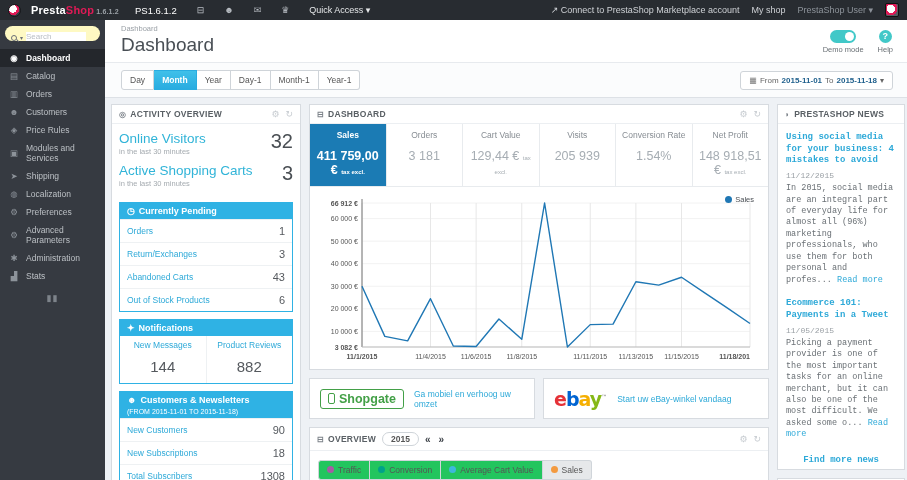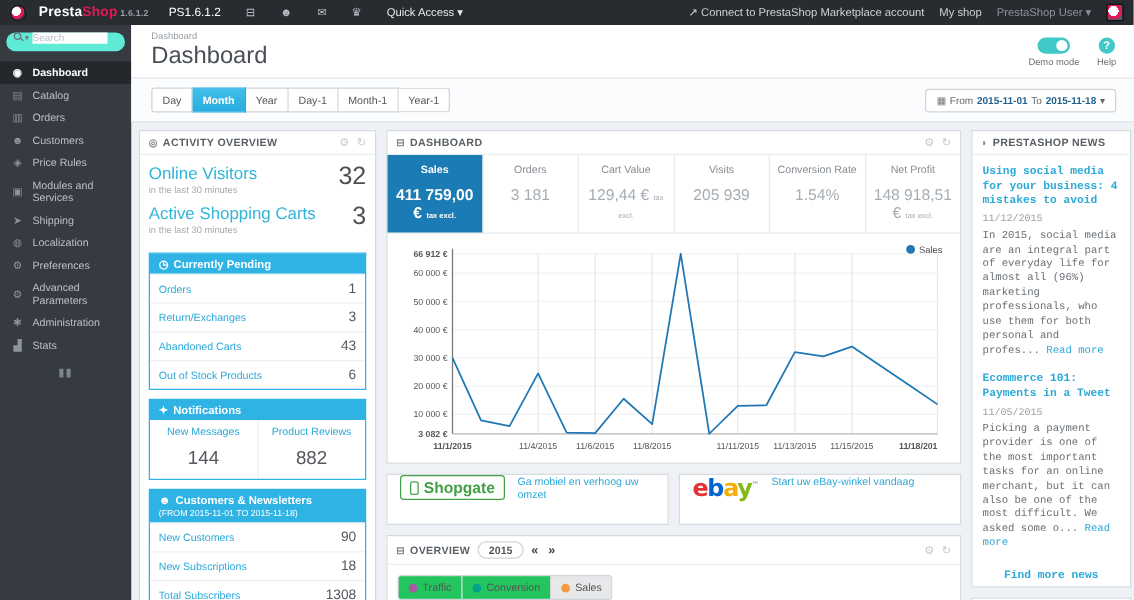--- a/index.html
+++ b/index.html
@@ -16,21 +16,21 @@
   .tb-link { margin-left:10px; color:#e6e8ea; }
   .tb-right { margin-left:auto; display:flex; align-items:center; gap:12px; }
   .tb-right .dim { color:#8d939a; }
   .avatar { width:14px; height:14px; border-radius:2px; background:radial-gradient(circle at 40% 40%, #fff 0 40%, #df1a56 41% 65%, #565b62 66%); border:1px solid #111; }
 
   
   .frame { display:flex; height:460px; }
 
   
   .sidebar { width:105px; background:#363a41; flex:none; display:flex; flex-direction:column; }
-  .search-wrap { margin:6px 5px 8px 5px; background:#5eead4; border-radius:9px; height:15px; display:flex; align-items:flex-start; padding:0 6px; gap:3px; }
+  .search-wrap { margin:6px 5px 8px 5px; background:#fef9c3; border-radius:9px; height:15px; display:flex; align-items:flex-end; padding:0 6px; gap:3px; }
   .mag { width:6px; height:6px; border:1.2px solid #6b7077; border-radius:50%; position:relative; flex:none; }
   .mag:after { content:""; position:absolute; width:3px; height:1.2px; background:#6b7077; transform:rotate(45deg); right:-3px; bottom:-1px; }
   .search-caret { font-size:6px; color:#6b7077; }
   .search-wrap input { border:0; outline:0; width:60px; font-size:8px; color:#555; }
   .search-wrap input::placeholder { color:#b9bec4; }
   .nav-item { display:flex; align-items:center; gap:7px; padding:4px 9px; font-size:8.5px; color:#bcc0c5; cursor:pointer; }
   .nav-item .nico { width:10px; font-size:8.5px; color:#8d939a; text-align:center; flex:none; }
   .nav-item.active { background:#24272c; color:#fff; font-weight:bold; }
   .nav-item.active .nico { color:#fff; }
   .collapse { margin-top:8px; text-align:center; color:#7d838a; font-size:9px; letter-spacing:1px; }
@@ -96,21 +96,21 @@
   .kpi .tax { font-size:6px; }
   .kpi.active { background:#1b7bb4; }
   .kpi.active .kl, .kpi.active .kv { color:#fff; font-weight:bold; }
 
   .chart-wrap { position:relative; padding:4px 4px 2px; }
   .legend { position:absolute; top:8px; right:14px; font-size:7.5px; color:#4a4f54; display:flex; align-items:center; gap:3px; }
   .legend .dot { width:7px; height:7px; border-radius:50%; }
 
   
   .banners { display:flex; gap:8px; margin-bottom:8px; }
-  .banner { flex:1; background:#fff; border:1px solid #d7dbe0; height:41px; display:flex; align-items:flex-start; gap:10px; padding:0 10px; }
+  .banner { flex:1; background:#fff; border:1px solid #d7dbe0; height:41px; display:flex; align-items:center; gap:10px; padding:0 10px; }
   .shopgate-logo { border:1px solid #43a047; border-radius:3px; padding:2px 7px; color:#43a047; font-weight:bold; font-size:12.5px; display:flex; align-items:center; gap:4px; }
   .phone { display:inline-block; width:7px; height:11px; border:1.3px solid #43a047; border-radius:2px; }
   .banner a { font-size:8.5px; color:#2da9d8; text-decoration:none; }
   .ebay-logo { font-size:19px; font-weight:bold; letter-spacing:-1px; font-family:"DejaVu Sans",sans-serif; }
   .ebay-logo sup { font-size:6px; color:#999; letter-spacing:0; }
 
   
   .fc-hd-extra { display:flex; align-items:center; gap:4px; margin-left:6px; }
   .year-pill { border:1px solid #cfd4d9; border-radius:8px; font-size:8.5px; font-weight:bold; color:#555; padding:1px 8px; }
   .fc-arrow { font-size:10px; color:#3a3f45; font-weight:bold; cursor:pointer; padding:0 2px; }
@@ -465,20 +465,24 @@
           <div class="fc-body">
             <div class="seg">
               <span class="seg-btn">
                   <span class="dot" style="background: rgb(165, 92, 165);"></span>
                   <span>Traffic</span>
                 </span>
               <span class="seg-btn">
                   <span class="dot" style="background: rgb(0, 162, 138);"></span>
                   <span>Conversion</span>
                 </span>
+              <span class="seg-btn">
+                  <span class="dot" style="background: rgb(61, 184, 220);"></span>
+                  <span>Average Cart Value</span>
+                </span>
               <span class="seg-btn active">
                   <span class="dot" style="background: rgb(243, 154, 63);"></span>
                   <span>Sales</span>
                 </span>
             </div>
           </div>
         </div>
       </div>
 
       <div class="col-right">

